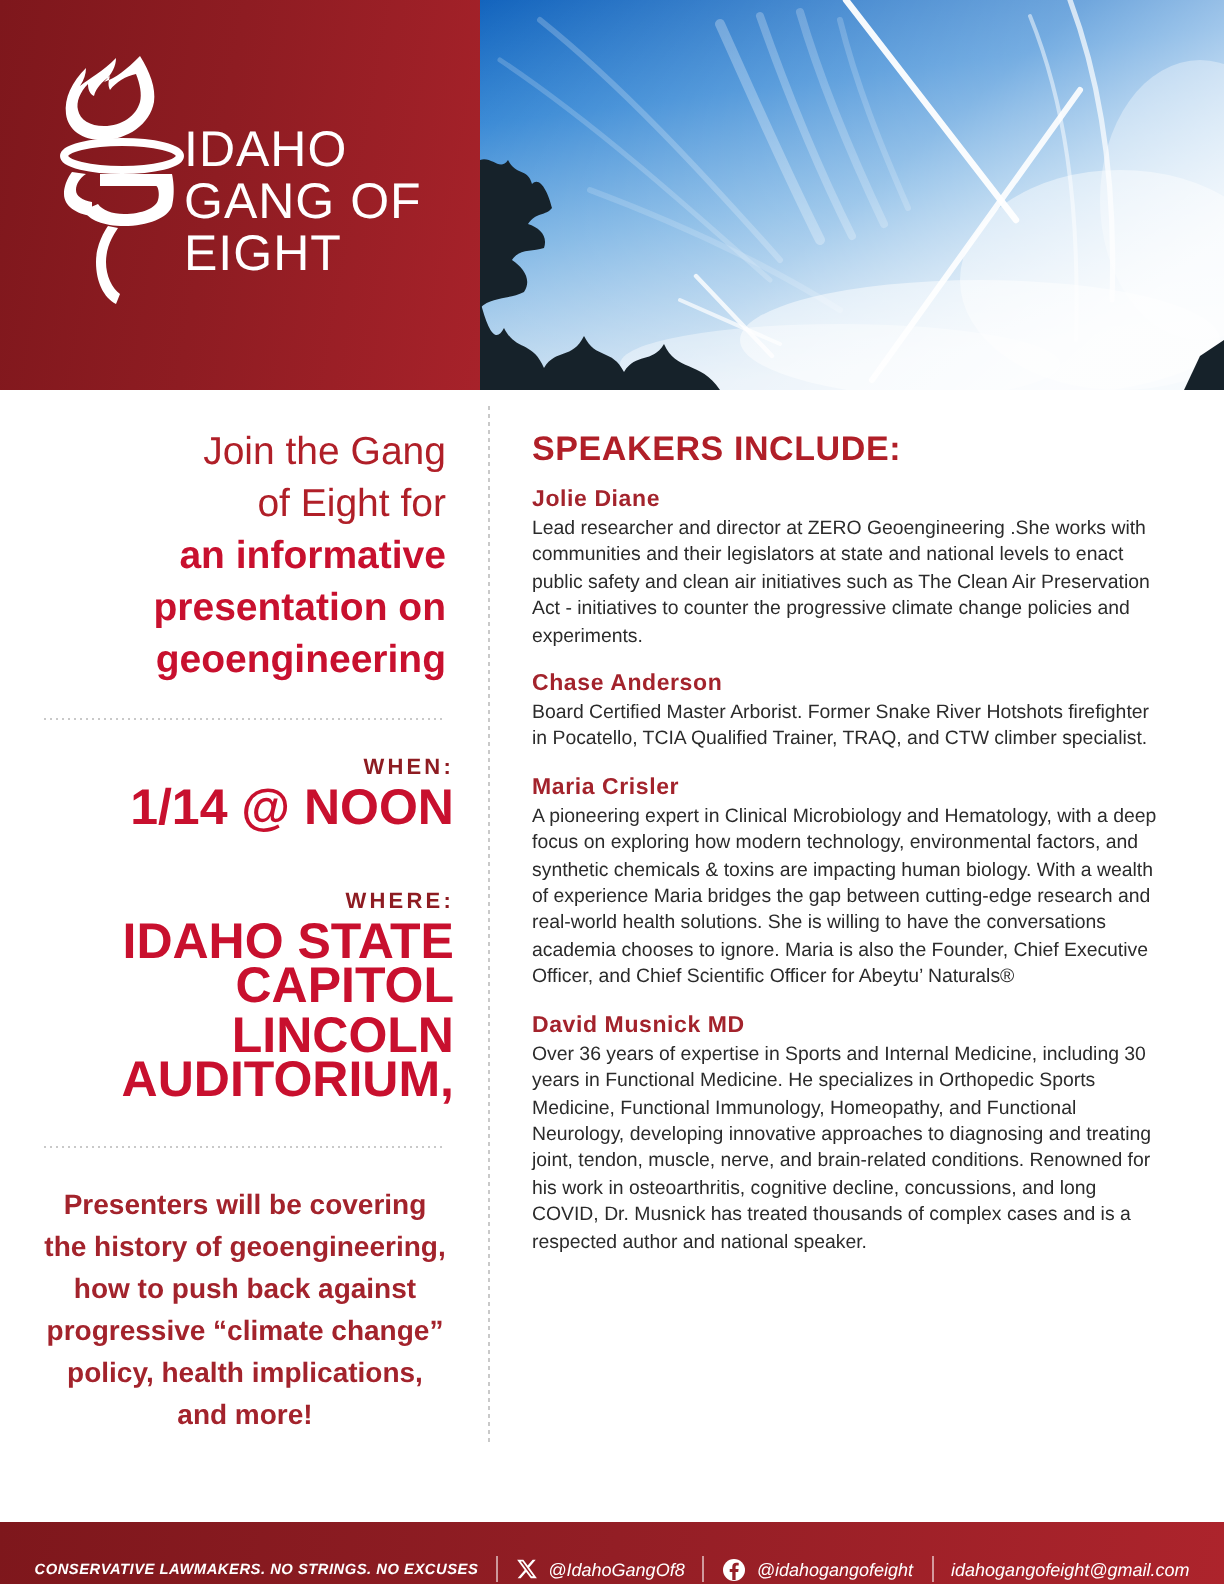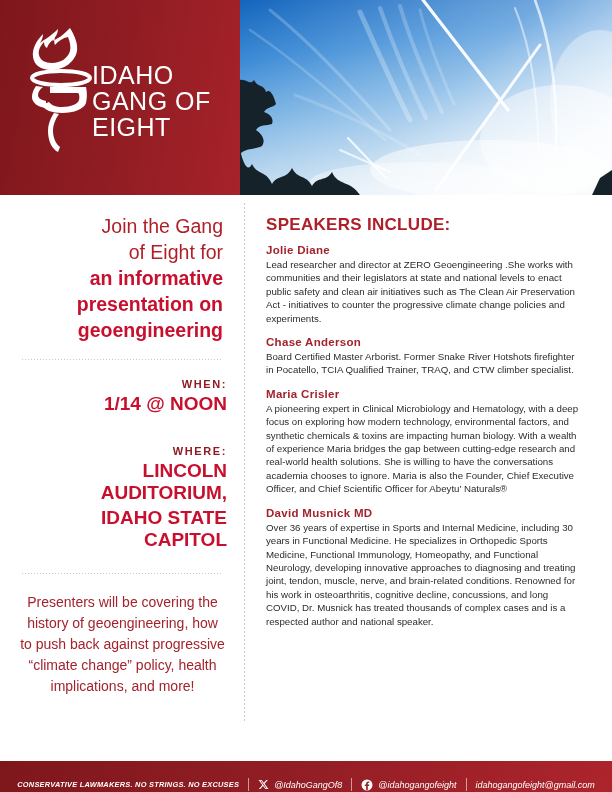--- a/index.html
+++ b/index.html
@@ -117,32 +117,33 @@
   .kicker {
     color: #8e1c22;
     font-weight: bold;
     font-size: 11px;
     letter-spacing: 1.6px;
     margin-top: 18px;
   }
   .bigval {
     color: #c8102e;
     font-weight: bold;
-    font-size: 19px;
+    font-size: 25px;
     line-height: 22px;
     margin-top: 3px;
   }
   .spacer-10 { height: 12px; }
 
   .closing {
     text-align: center;
     margin: 18px 20px 0 20px;
     color: #a3232c;
     font-size: 14px;
     line-height: 21px;
+    font-weight: bold;
   }
 
   
   .speakers-title {
     color: #b01f28;
     font-weight: bold;
     font-size: 17px;
     letter-spacing: 0.3px;
     margin: 0 0 9px 0;
   }
@@ -287,22 +288,22 @@
       <div class="bold">geoengineering</div>
     </div>
 
     <div class="hr-dot"></div>
 
     <div class="block">
       <div class="kicker">WHEN:</div>
       <div class="bigval">1/14 @ NOON</div>
       <div class="spacer-10"></div>
       <div class="kicker">WHERE:</div>
+      <div class="bigval">IDAHO STATE CAPITOL</div>
       <div class="bigval">LINCOLN AUDITORIUM,</div>
-      <div class="bigval">IDAHO STATE CAPITOL</div>
     </div>
 
     <div class="hr-dot" style="margin-top:22px;"></div>
 
     <div class="closing">Presenters will be covering the history of geoengineering, how to push back against progressive “climate change” policy, health implications, and more!</div>
 
     <div class="divider-vert"></div>
   </div>
 
   <div class="col-right">

